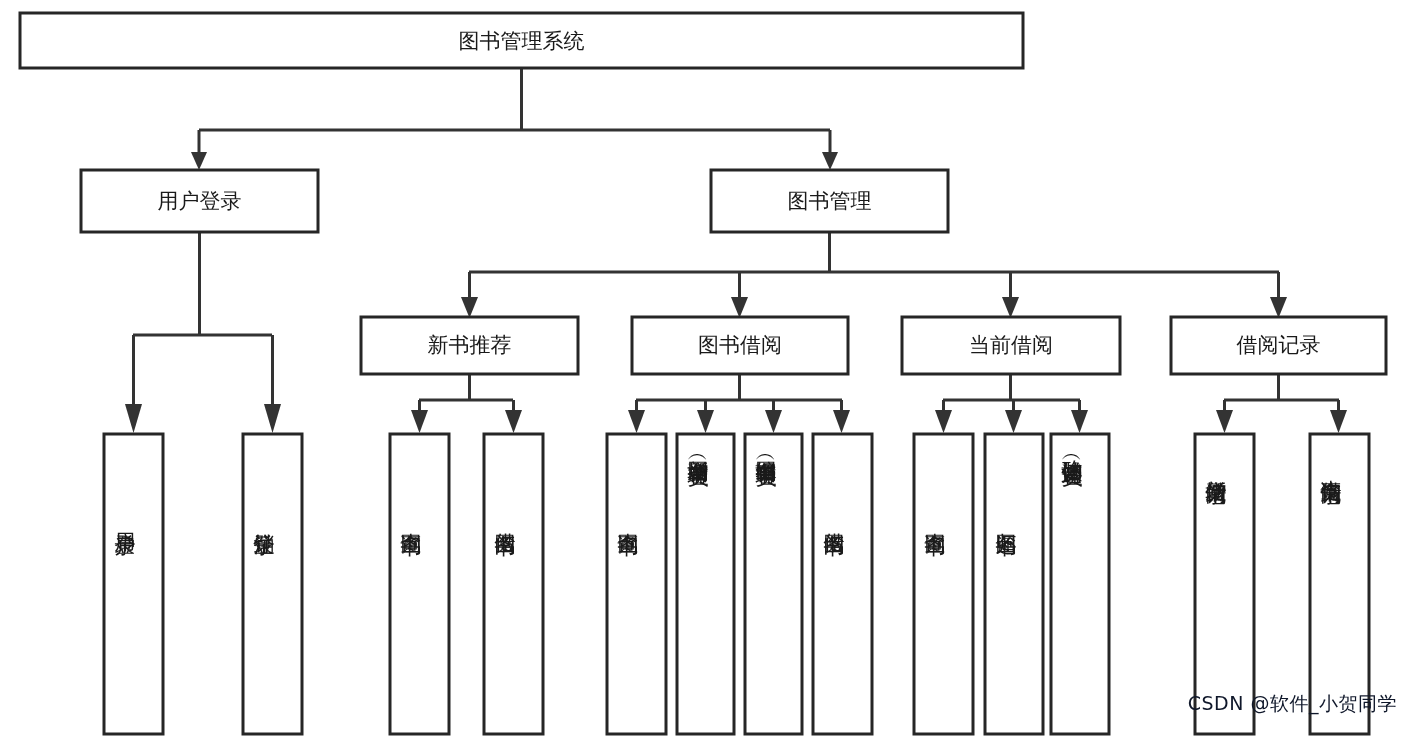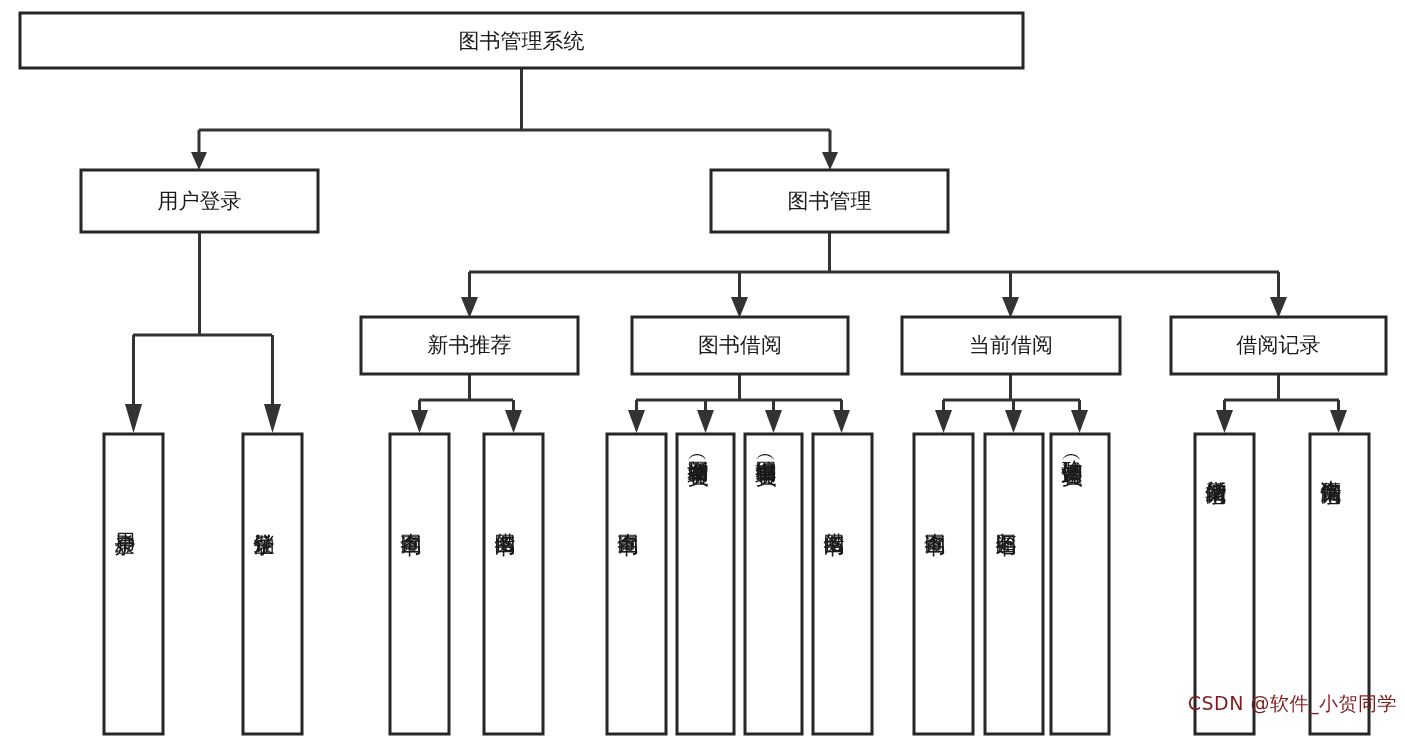--- a/index.html
+++ b/index.html
@@ -62,21 +62,21 @@
     white-space: nowrap;
     text-align: left;
     pointer-events: none;
   }
   .watermark {
     position: absolute;
     right: 8px;
     bottom: 6px;
     font-family: "DejaVu Sans", "Liberation Sans", sans-serif;
     font-size: 19px;
-    color: #7f1d1d;
+    color: #0f172a;
     letter-spacing: 0.5px;
     white-space: nowrap;
   }
 </style>
 </head>
 <body>
 
 <div id="diagram-root">
 
   <svg id="tree-svg" viewBox="0 0 1405 747">

